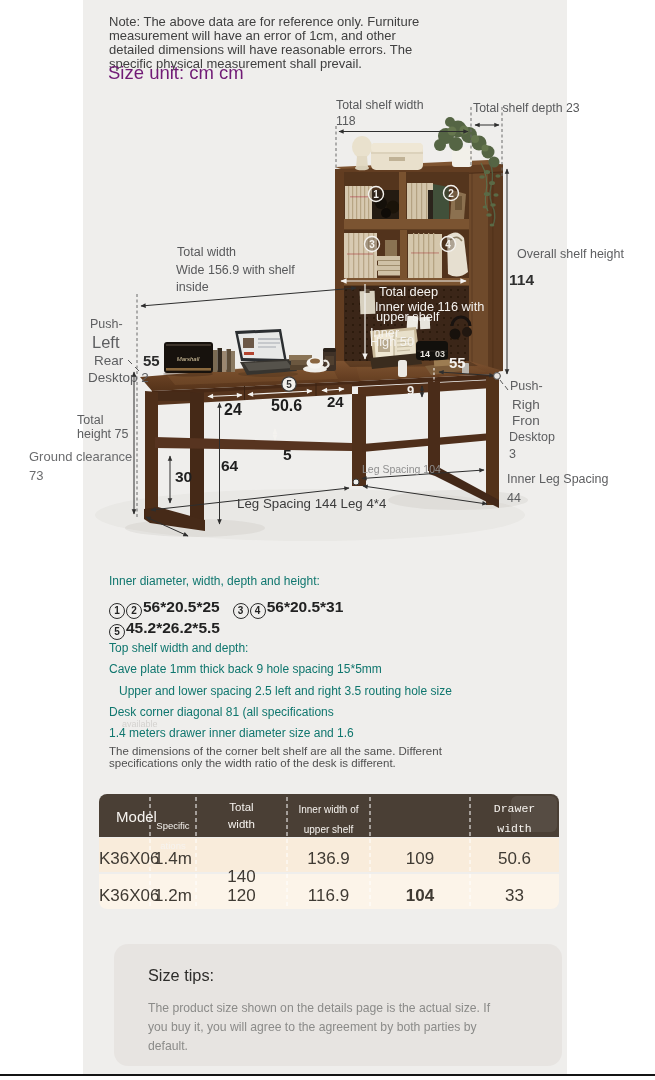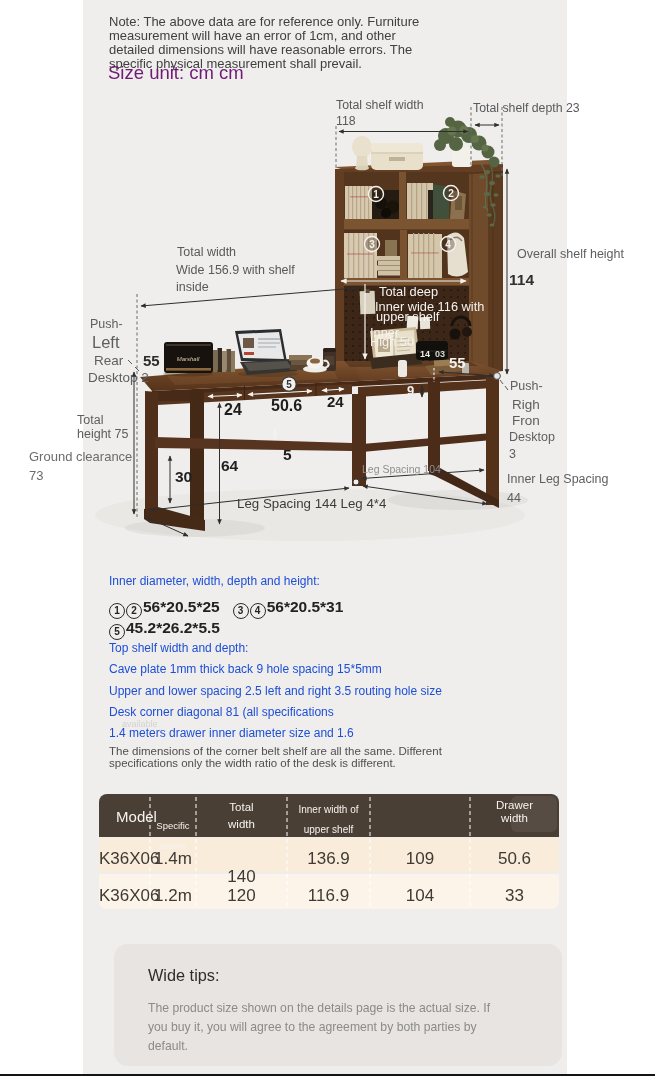--- a/index.html
+++ b/index.html
@@ -2,21 +2,21 @@
 <html><head>
 <meta charset="utf-8">
 <style>
   html,body{margin:0;padding:0;}
   body{width:655px;height:1080px;position:relative;background:#ffffff;
        font-family:"Liberation Sans", sans-serif;overflow:hidden;}
   .abs{position:absolute;}
   #panel{left:83px;top:0;width:484px;height:1075px;background:#efeeec;}
   #note{left:109px;top:3px;width:330px;font-size:13px;line-height:13.9px;color:#404040;margin-top:12px;}
   #sizeunit{left:108px;top:62px;font-size:18.5px;color:#701a75;}
-  .midtxt{color:#1d4ed8;font-size:12px;}
+  .midtxt{color:#0f766e;font-size:12px;}
   .cd{display:inline-block;width:14px;height:14px;border:1.3px solid #2b2b2b;border-radius:50%;
       text-align:center;line-height:14px;font-size:10px;font-weight:bold;vertical-align:-1.5px;
       margin-right:1px;color:#222;}
   .bspec{font-size:15.5px;font-weight:bold;color:#222;}
   .hcell{position:absolute;color:#f6f3ef;text-align:center;}
   .dcell{position:absolute;color:#3f3a33;font-size:17px;text-align:center;}
 </style>
 </head>
 <body>
 
@@ -493,21 +493,21 @@
 <div class="abs midtxt" style="left:109px;top:574px;">Inner diameter, width, depth and height:</div>
 
 <div class="abs bspec" style="left:109px;top:598px;"><span class="cd">1</span><span class="cd">2</span>56*20.5*25&nbsp;&nbsp;&nbsp;<span class="cd">3</span><span class="cd">4</span>56*20.5*31</div>
 
 <div class="abs bspec" style="left:109px;top:619px;"><span class="cd">5</span>45.2*26.2*5.5</div>
 
 <div class="abs midtxt" style="left:109px;top:641px;">Top shelf width and depth:</div>
 
 <div class="abs midtxt" style="left:109px;top:662px;">Cave plate 1mm thick back 9 hole spacing 15*5mm</div>
 
-<div class="abs midtxt" style="left:109px;top:684px;">Upper and lower spacing 2.5 left and right 3.5 routing hole size</div>
+<div class="abs midtxt" style="left:119px;top:684px;">Upper and lower spacing 2.5 left and right 3.5 routing hole size</div>
 
 <div class="abs midtxt" style="left:109px;top:705px;">Desk corner diagonal 81 (all specifications</div>
 
 <div class="abs" style="left:122px;top:719px;font-size:9px;color:#d4d2cf;">available</div>
 
 <div class="abs midtxt" style="left:109px;top:726px;">1.4 meters drawer inner diameter size and 1.6</div>
 
 <div class="abs" style="left:109px;top:746px;font-size:11.5px;line-height:11.6px;color:#4f4f4f;">The dimensions of the corner belt shelf are all the same. Different<br>specifications only the width ratio of the desk is different.</div>
 
 <div class="abs" style="left:99px;top:794px;width:460px;height:115px;">
@@ -522,46 +522,46 @@
 
   <div class="hcell" style="left:12px;top:14px;width:51px;font-size:15px;">Model</div>
 
   <div class="hcell" style="left:51px;top:6px;width:46px;font-size:9.5px;line-height:20px;margin-top:16px;">Specific<br>ations</div>
 
   <div class="hcell" style="left:97px;top:5px;width:91px;font-size:11.5px;line-height:17px;">Total<br>width</div>
 
   <div class="hcell" style="left:188px;top:6px;width:83px;font-size:10px;line-height:20px;">Inner width of<br>upper shelf</div>
 
 
-  <div class="hcell" style="left:371px;top:5px;width:89px;font-size:11.5px;line-height:13px;">Drawer<br>width</div>
+  <div class="hcell" style="left:371px;top:5px;width:89px;font-size:11.5px;line-height:20px;font-family:Liberation Mono, monospace;">Drawer<br>width</div>
 
   <div class="dcell" style="left:0px;top:55px;width:51px;">K36X06</div>
   <div class="dcell" style="left:51px;top:55px;width:46px;">1.4m</div>
   <div class="dcell" style="left:97px;top:73px;width:91px;">140</div>
   <div class="dcell" style="left:188px;top:55px;width:83px;">136.9</div>
   <div class="dcell" style="left:271px;top:55px;width:100px;">109</div>
   <div class="dcell" style="left:371px;top:55px;width:89px;">50.6</div>
 
   <div class="dcell" style="left:0px;top:92px;width:51px;">K36X06</div>
   <div class="dcell" style="left:51px;top:92px;width:46px;">1.2m</div>
   <div class="dcell" style="left:97px;top:92px;width:91px;">120</div>
   <div class="dcell" style="left:188px;top:92px;width:83px;">116.9</div>
-  <div class="dcell" style="left:271px;top:92px;width:100px;">104</div>
+  <div class="dcell" style="left:271px;top:92px;width:100px;font-weight:bold;">104</div>
   <div class="dcell" style="left:371px;top:92px;width:89px;">33</div>
 
   <svg class="abs" style="left:0;top:0;" width="460" height="115">
     <g stroke="#ffffff" stroke-width="1" stroke-dasharray="4,3">
       <line x1="51" y1="3" x2="51" y2="112"></line>
       <line x1="97" y1="3" x2="97" y2="112"></line>
       <line x1="188" y1="3" x2="188" y2="112"></line>
       <line x1="271" y1="3" x2="271" y2="112"></line>
       <line x1="371" y1="3" x2="371" y2="112"></line>
     </g>
   </svg>
 </div>
 
 <div class="abs" style="left:114px;top:944px;width:448px;height:122px;background:#e7e4e1;border-radius:14px;"></div>
 
-<div class="abs" style="left:148px;top:966px;font-size:16.3px;color:#2e2d2b;">Wide tips:</div>
+<div class="abs" style="left:148px;top:966px;font-size:16.3px;color:#2e2d2b;">Size tips:</div>
 
 <div class="abs" style="left:148px;top:999px;width:390px;font-size:12.2px;line-height:19.2px;color:#8b8b89;">The product size shown on the details page is the actual size. If<br>you buy it, you will agree to the agreement by both parties by<br>default.</div>
 
 <div class="abs" style="left:0;top:1074px;width:655px;height:2.4px;background:#141414;"></div>
 
 </body></html>

